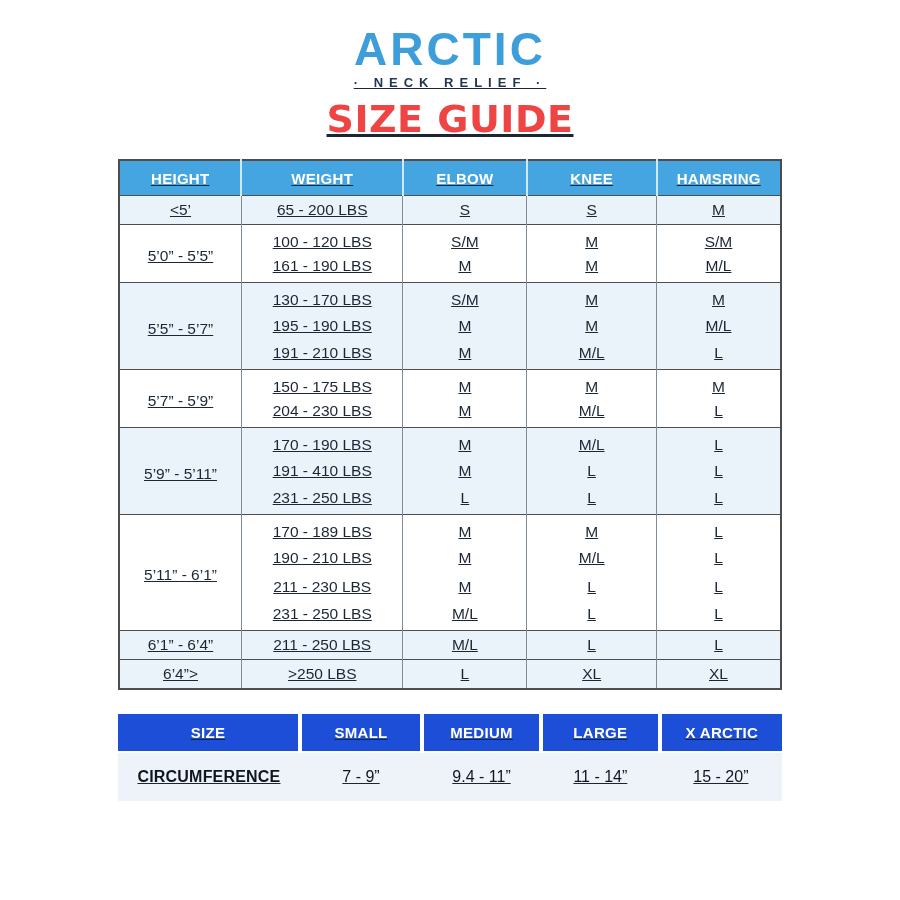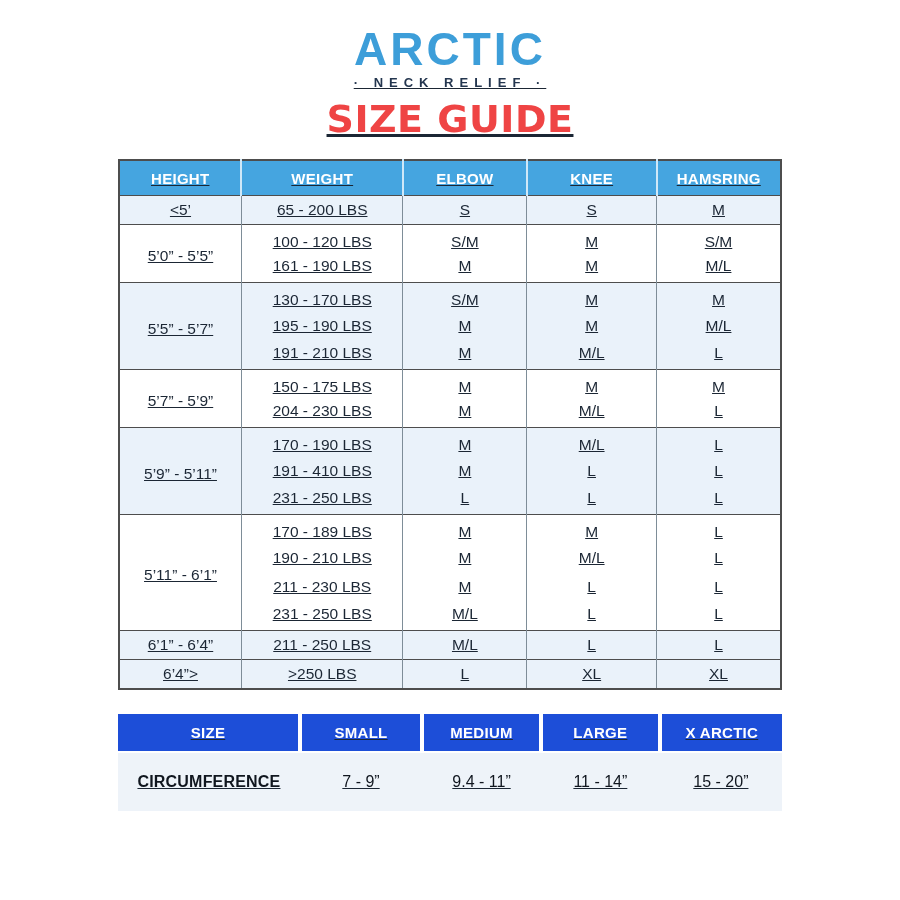--- a/index.html
+++ b/index.html
@@ -58,21 +58,21 @@
   
   .circ-table { width:664px; margin-top:24px; }
   .circ-table thead th {
     background:#1d4ed8; color:#ffffff;
     height:38px; font-size:15px; font-weight:700; letter-spacing:0.3px;
     text-align:center; vertical-align:middle;
     border-left:4px solid #ffffff; border-bottom:2px solid #ffffff;
   }
   .circ-table thead th:first-child { border-left:none; }
   .circ-table tbody td {
-    background:#eef3f9; height:59px; font-size:16px;
+    background:#eef3f9; height:49px; font-size:16px;
     text-align:center; vertical-align:middle; color:#10161f;
   }
   .circ-table td.circ-label { font-weight:700; letter-spacing:0.2px; }
 </style>
 </head>
 <body>
 
 <div class="page">
 
   <header class="brand">

